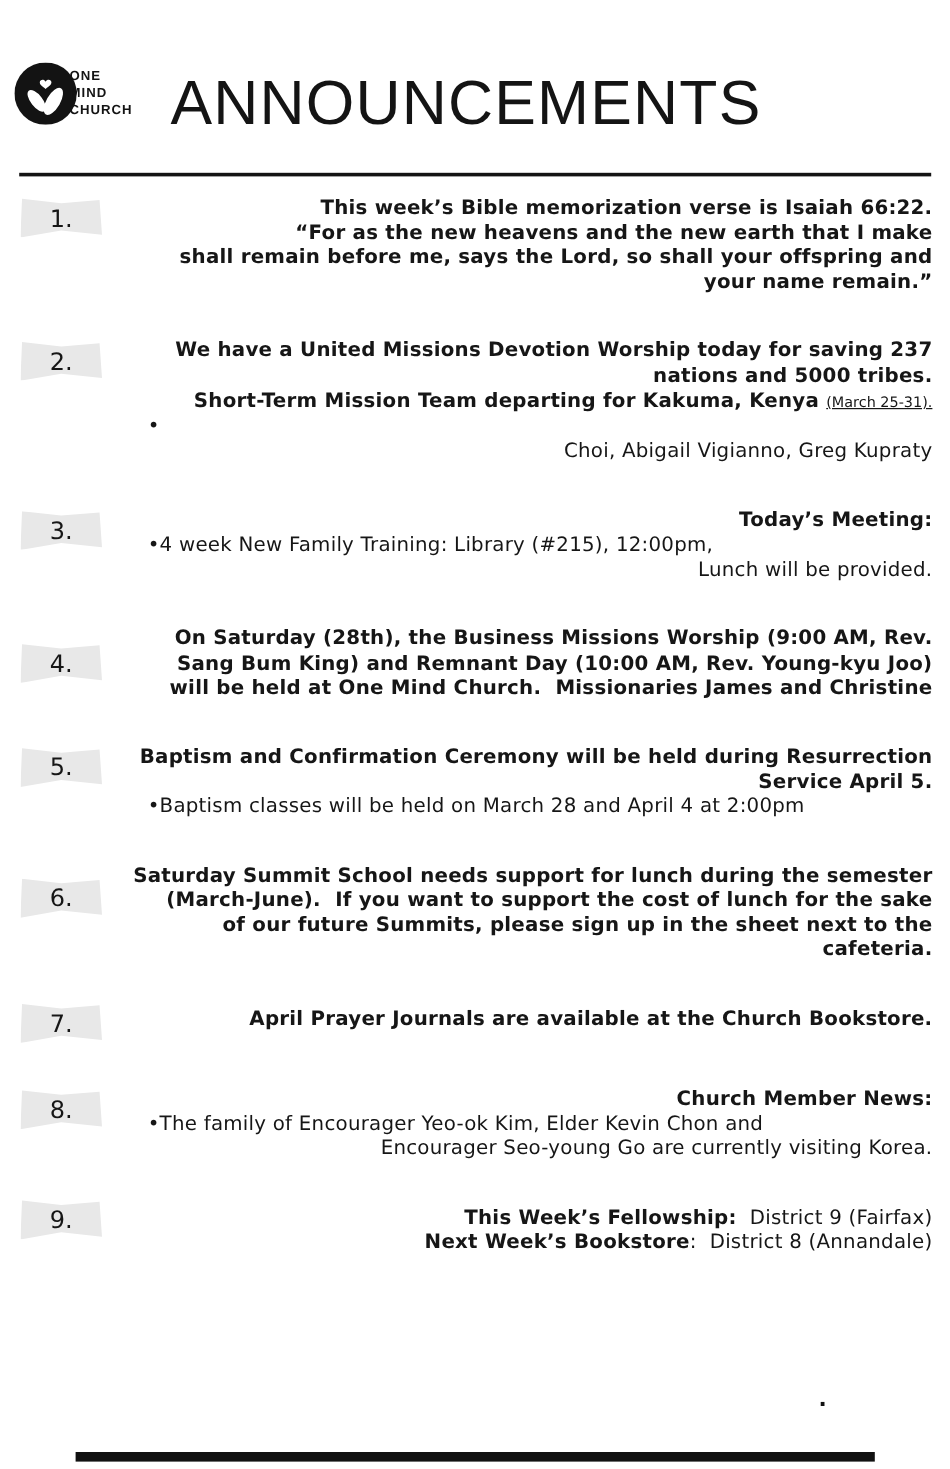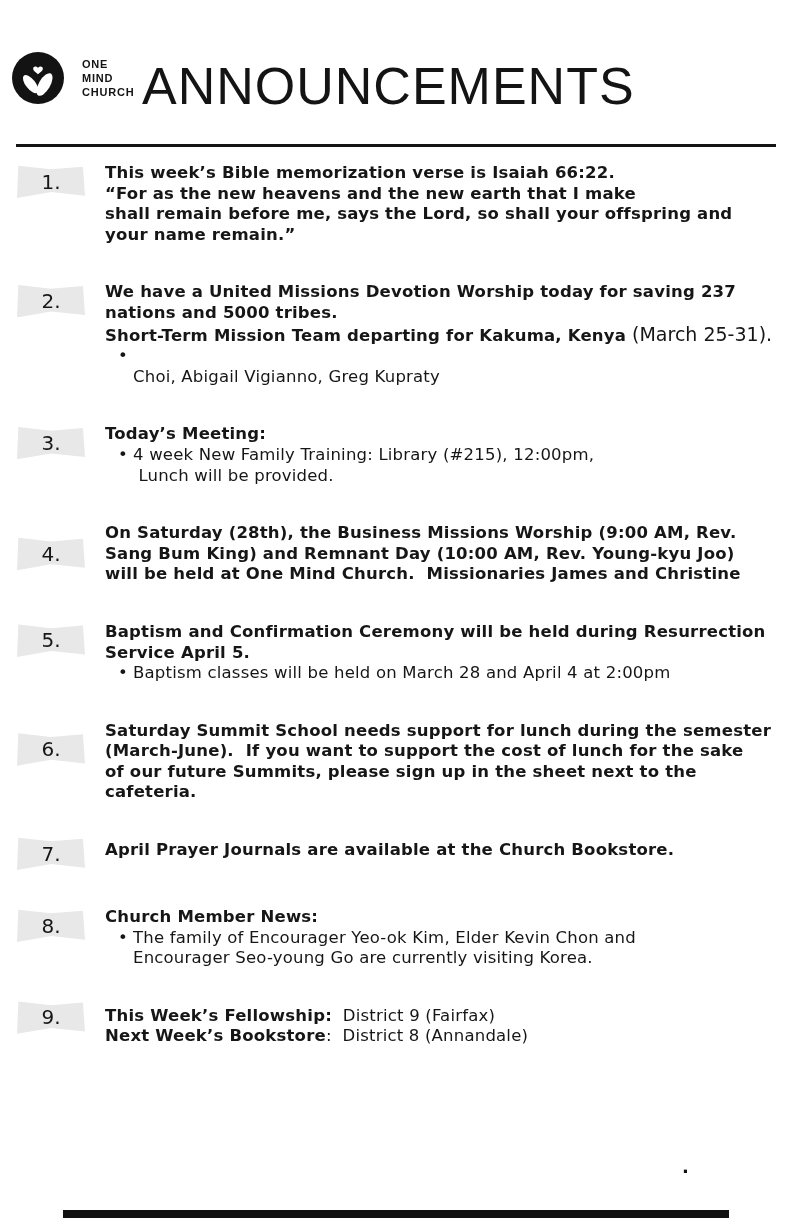--- a/index.html
+++ b/index.html
@@ -1,21 +1,21 @@
 <!DOCTYPE html>
 <html><head>
 <meta charset="utf-8">
 <style>
   html,body{margin:0;padding:0;background:#ffffff;}
   body{width:792px;height:1224px;position:relative;overflow:hidden;
        font-family:"DejaVu Sans",sans-serif;color:#161616;}
 
   
   .logo-mark{position:absolute;left:12px;top:52px;width:52px;height:52px;}
-  .logo-text{position:absolute;left:82px;top:57px;
+  .logo-text{position:absolute;left:58px;top:57px;
              font-family:"Liberation Sans",sans-serif;
              font-size:11px;font-weight:700;letter-spacing:0.8px;
              line-height:14px;color:#141414;}
   .page-title{position:absolute;left:142px;top:60px;margin:0;
               font-family:"Liberation Sans",sans-serif;
               font-size:52px;font-weight:400;letter-spacing:1px;
               line-height:1;color:#141414;white-space:nowrap;}
   .rule{position:absolute;left:16px;top:144px;width:760px;height:3px;
         background:#141414;}
 
@@ -24,29 +24,29 @@
   .item{display:flex;align-items:flex-start;margin-bottom:37px;}
   .badge{flex:none;width:68px;height:33px;margin-top:2px;
          background:#e8e8e8;
          clip-path:polygon(2% 2%,50% 13%,97% 5%,100% 93%,50% 82%,0% 100%);
          display:flex;align-items:center;justify-content:center;
          font-size:20px;color:#161616;}
   .item:nth-child(4) .badge{margin-top:14px;}
   .item:nth-child(6) .badge{margin-top:12px;}
   .item:nth-child(7) .badge{margin-top:-3px;}
   .item:nth-child(9) .badge{margin-top:-5px;}
-  .body{margin-left:20px;flex:1;min-width:0;}
+  .body{margin-left:20px;flex:1;min-width:0;text-align:right;}
   .line{font-size:16.5px;line-height:20.6px;letter-spacing:0.2px;
         white-space:pre-wrap;}
   .bullet-line{display:flex;padding-left:13px;}
   .bullet{flex:none;width:15px;}
   .cont-line{padding-left:28px;}
   .b{font-weight:700;}
   .r{font-weight:400;}
-  .small{font-size:19px;letter-spacing:0;}
+  .small{font-size:12px;letter-spacing:0;text-decoration:underline;}
 
   
   .end-period{position:absolute;left:682px;top:1156px;
               font-size:18px;font-weight:700;color:#111;}
   .bottom-bar{position:absolute;left:63px;top:1210px;width:666px;height:8px;
               background:#111111;}
 </style>
 </head>
 <body>
 

